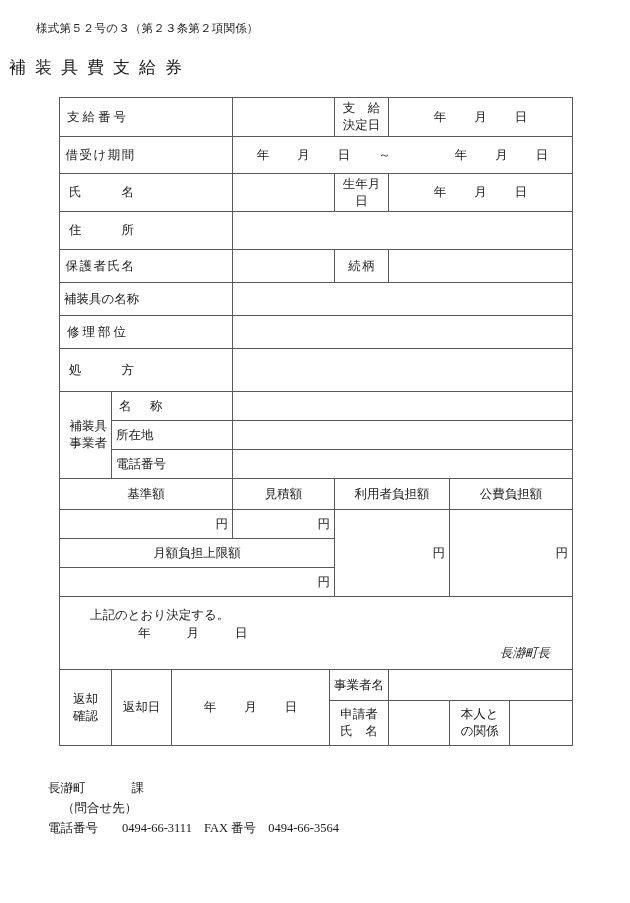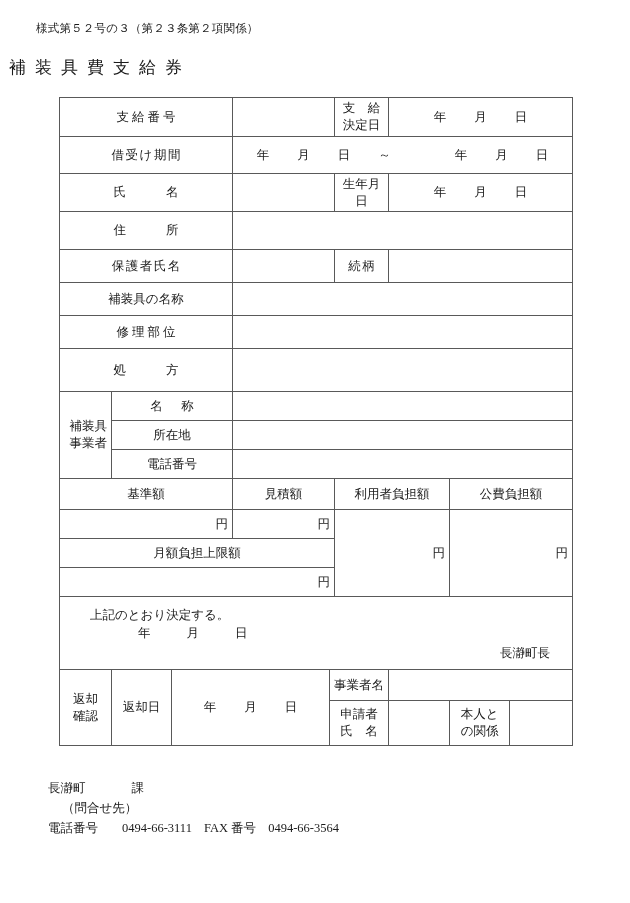--- a/index.html
+++ b/index.html
@@ -57,21 +57,20 @@
   table.form td {
     border: 1px solid #595959;
     padding: 0 4px;
     font-size: 12.5px;
     vertical-align: middle;
     line-height: 1.35;
   }
 
   
   .lbl {
-    text-align: center;
     white-space: nowrap;
   }
   .sp1 { letter-spacing: 5px; text-indent: 5px; }
   .sp2 { letter-spacing: 3px; text-indent: 3px; }
   .sp3 { letter-spacing: 1.5px; text-indent: 1.5px; }
   .tight { letter-spacing: 0px; }
 
   .ctr { text-align: center; }
 
   .two-line {
@@ -115,20 +114,21 @@
     position: absolute;
     left: 78px;
     top: 28px;
     white-space: nowrap;
   }
   .dec-sign {
     position: absolute;
     right: 22px;
     top: 48px;
     white-space: nowrap;
+    font-style: italic;
   }
 
   
   .contact {
     position: absolute;
     left: 48px;
     top: 779px;
     font-size: 12.5px;
     line-height: 1.58;
     white-space: nowrap;

